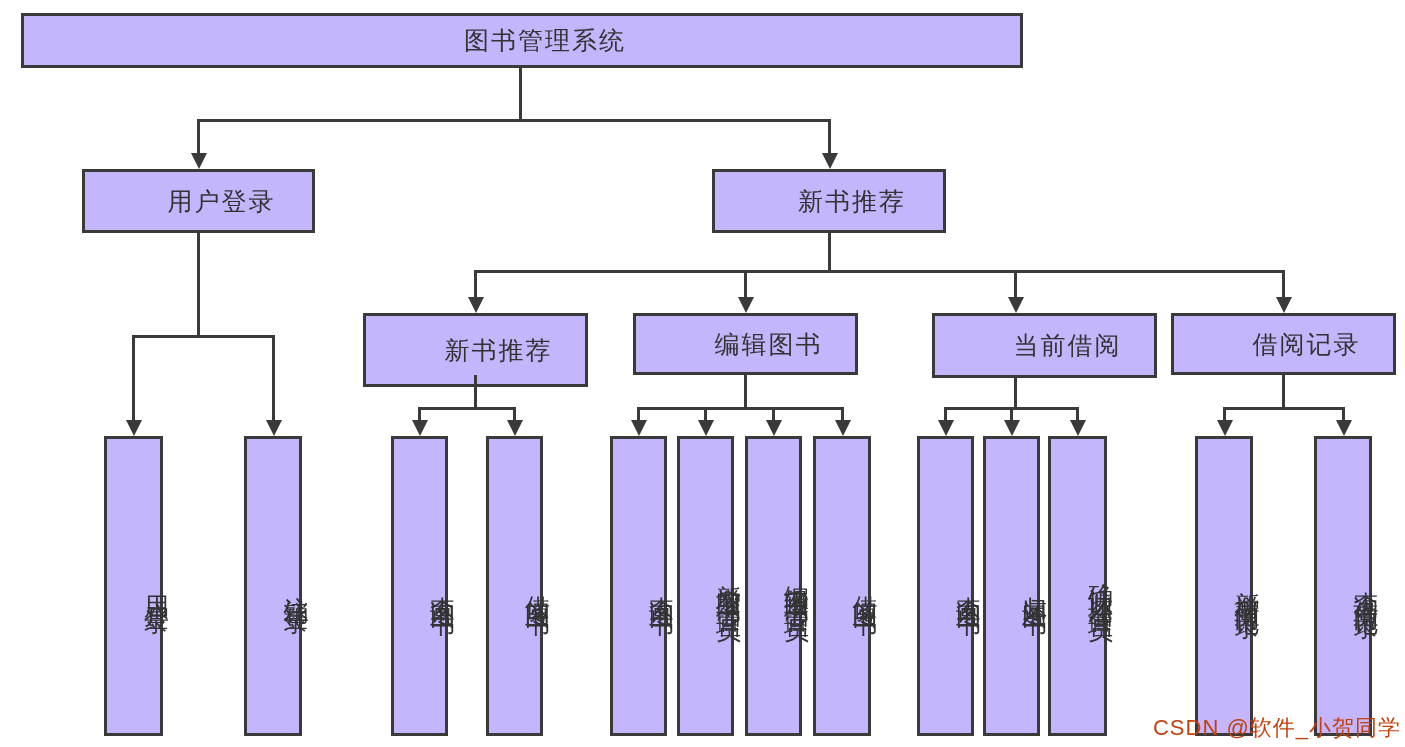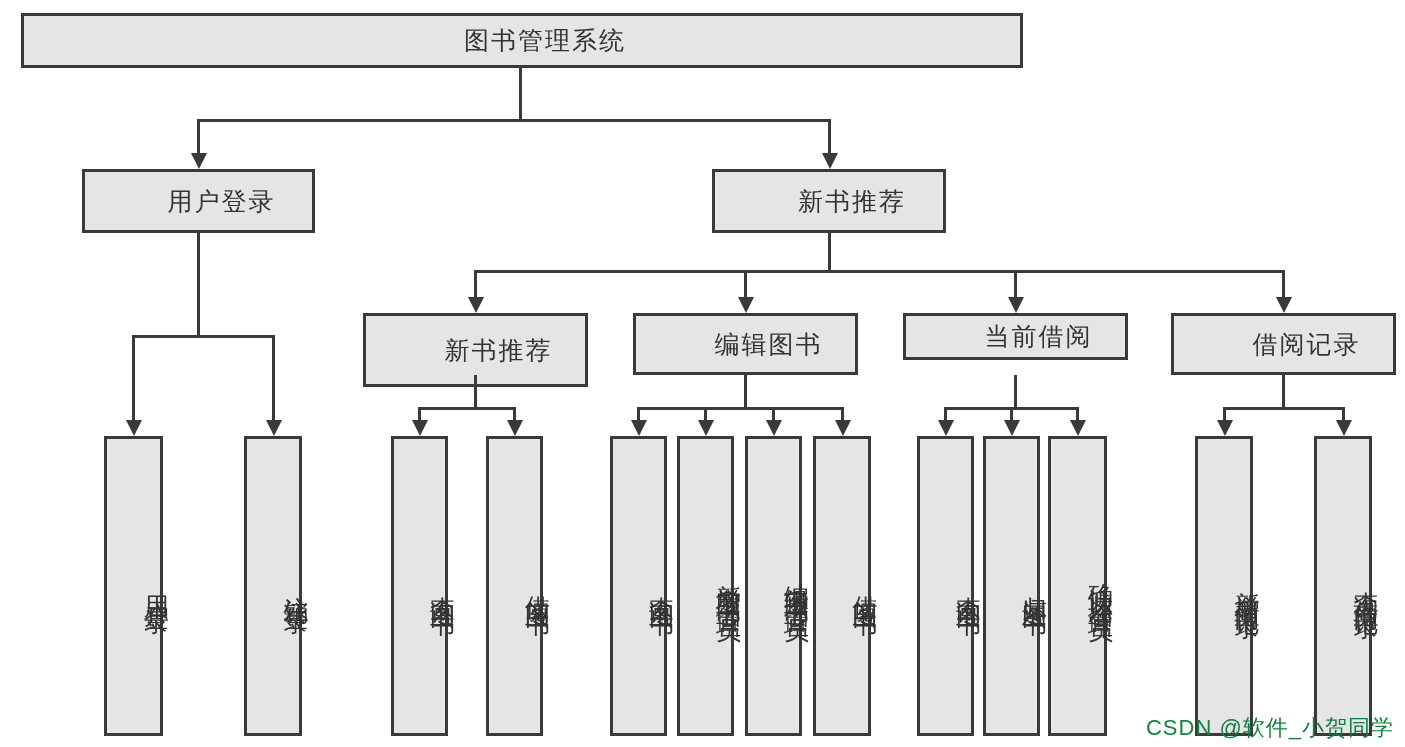--- a/index.html
+++ b/index.html
@@ -7,21 +7,21 @@
     position:relative;
     width:1405px;height:747px;
     background:#ffffff;
     font-family:"Liberation Sans", sans-serif;
     overflow:hidden;
   }
   .box{
     position:absolute;
     box-sizing:border-box;
     border:3px solid #3a3a3a;
-    background:#e5e5e5;
+    background:#c4b5fd;
     display:flex;
     align-items:center;
     justify-content:center;
     color:#333333;
     padding-left:46px;
   }
   .box .lbl{
     font-size:25px;
     letter-spacing:2px;
     white-space:nowrap;
@@ -43,24 +43,24 @@
     left:50%;
     bottom:-16px;
     transform:translateX(-50%);
     width:0;height:0;
     border-left:8px solid transparent;
     border-right:8px solid transparent;
     border-top:16px solid #3a3a3a;
   }
   .watermark{
     position:absolute;
-    right:11px;
+    right:4px;
     bottom:4px;
     font-size:22px;
-    color:#15803d;
+    color:#c2410c;
     letter-spacing:1px;
     z-index:20;
     white-space:nowrap;
   }
 </style>
 </head>
 <body>
 
 <div class="canvas">
 
@@ -91,21 +91,21 @@
   <div class="drop" style="left:744px;top:270px;height:27px"></div>
   <div class="drop" style="left:1014px;top:270px;height:27px"></div>
   <div class="drop" style="left:1282px;top:270px;height:27px"></div>
 
   <div class="box" style="left:363px;top:313px;width:225px;height:74px">
     <span class="lbl">新书推荐</span>
   </div>
   <div class="box" style="left:633px;top:313px;width:225px;height:62px">
     <span class="lbl">编辑图书</span>
   </div>
-  <div class="box" style="left:903px;top:313px;width:225px;height:47px">
+  <div class="box" style="left:932px;top:313px;width:225px;height:65px">
     <span class="lbl">当前借阅</span>
   </div>
   <div class="box" style="left:1171px;top:313px;width:225px;height:62px">
     <span class="lbl">借阅记录</span>
   </div>
 
   <div class="vline" style="left:474px;top:375px;height:35px"></div>
   <div class="hline" style="left:418px;top:407px;width:98px"></div>
   <div class="drop" style="left:418px;top:407px;height:13px"></div>
   <div class="drop" style="left:513px;top:407px;height:13px"></div>

